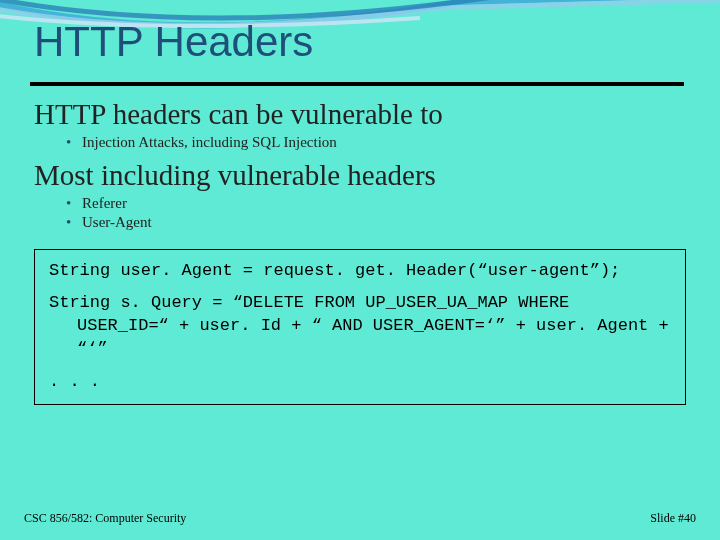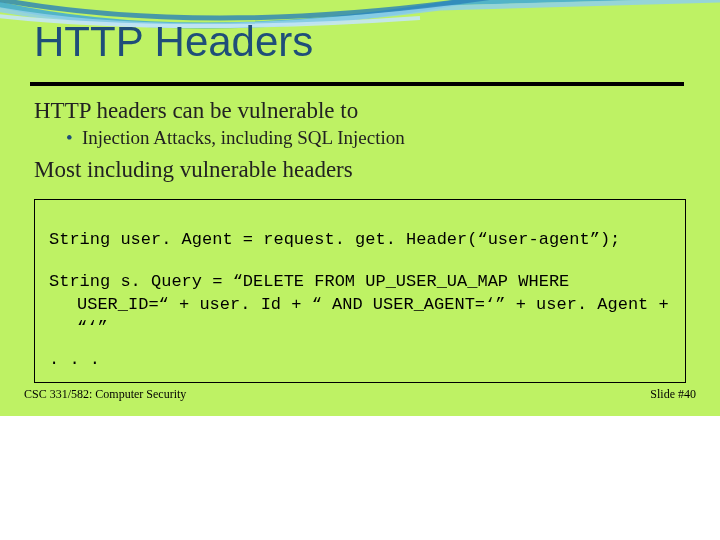--- a/index.html
+++ b/index.html
@@ -1,19 +1,19 @@
 <!DOCTYPE html>
 <html><head>
 <meta charset="utf-8">
 <style>
   * { margin: 0; padding: 0; box-sizing: border-box; }
   html, body { width: 720px; height: 540px; overflow: hidden; font-family: Georgia, 'Times New Roman', serif; }
   .slide {
-    width: 720px; height: 416px;
-    background: #bef264;
+    width: 720px; height: 540px;
+    background: #5eead4;
     position: relative;
   }
   .top-swirl {
     position: absolute;
     top: 0; left: 0; right: 0;
     height: 34px;
     overflow: hidden;
     pointer-events: none;
   }
   .title {
@@ -33,33 +33,33 @@
     height: 4px;
     background: #000;
   }
   .body {
     position: absolute;
     top: 92px;
     left: 34px;
     right: 34px;
   }
   .h2 {
-    font-size: 23px;
+    font-size: 29px;
     color: #222;
     margin-top: 6px;
     margin-bottom: 2px;
     font-family: Georgia, 'Times New Roman', serif;
   }
   ul.sub {
     list-style: none;
     margin-left: 32px;
     margin-bottom: 6px;
   }
   ul.sub li {
-    font-size: 19px;
+    font-size: 15px;
     color: #222;
     line-height: 1.3;
     position: relative;
     padding-left: 16px;
   }
   ul.sub li::before {
     content: "•";
     position: absolute;
     left: 0;
     top: 0;
@@ -67,21 +67,21 @@
   }
   .codebox {
     border: 1.5px solid #000;
     margin-top: 16px;
     padding: 10px 14px 10px 14px;
     font-family: Consolas, 'Courier New', monospace;
     font-size: 17px;
     line-height: 1.35;
     color: #000;
   }
-  .codebox .block { margin-bottom: 10px; margin-top: 19px; }
+  .codebox .block { margin-bottom: 10px; }
   .codebox .indent { padding-left: 28px; display: block; }
   .footer-left {
     position: absolute;
     left: 24px;
     bottom: 14px;
     font-size: 12px;
     font-family: 'Times New Roman', Times, serif;
     color: #000;
   }
   .footer-right {
@@ -109,28 +109,32 @@
   <div class="title">HTTP Headers</div>
   <div class="title-rule"></div>
 
   <div class="body">
     <div class="h2">HTTP headers can be vulnerable to</div>
     <ul class="sub">
       <li>Injection Attacks, including SQL Injection</li>
     </ul>
 
     <div class="h2">Most including vulnerable headers</div>
+    <ul class="sub">
+      <li>Referer</li>
+      <li>User-Agent</li>
+    </ul>
 
     <div class="codebox">
       <div class="block">String user. Agent = request. get. Header(“user-agent”);</div>
       <div class="block">
         <span>String s. Query = “DELETE FROM UP_USER_UA_MAP WHERE</span>
         <span class="indent">USER_ID=“ + user. Id + “ AND USER_AGENT=‘” + user. Agent + “‘”</span>
       </div>
       <div>
         <div>. . .</div>
       </div>
     </div>
   </div>
 
-  <div class="footer-left">CSC 331/582: Computer Security</div>
+  <div class="footer-left">CSC 856/582: Computer Security</div>
   <div class="footer-right">Slide #40</div>
 </div>
 
 </body></html>

